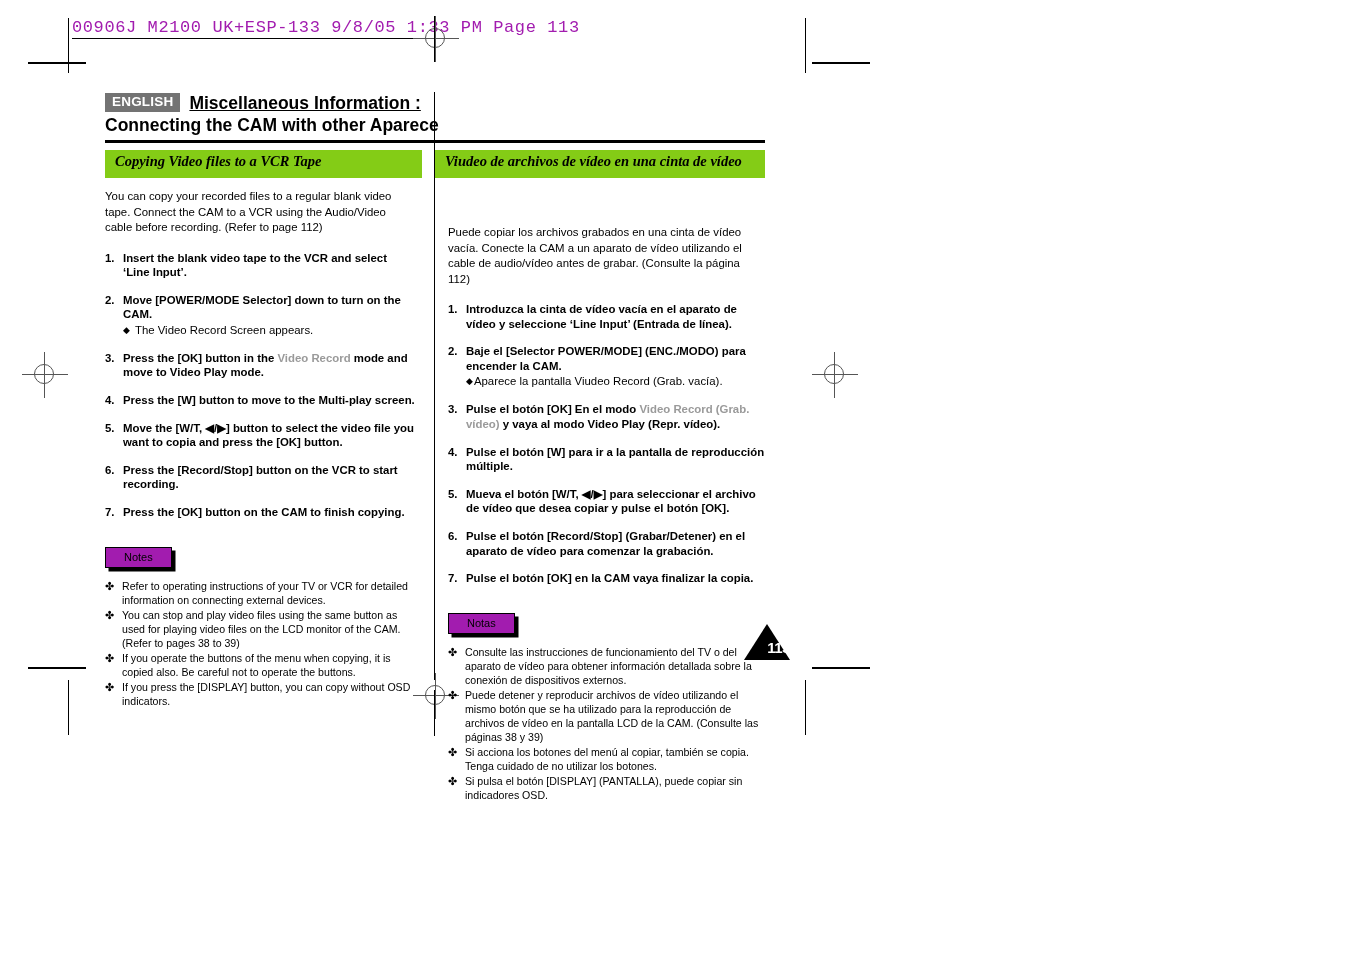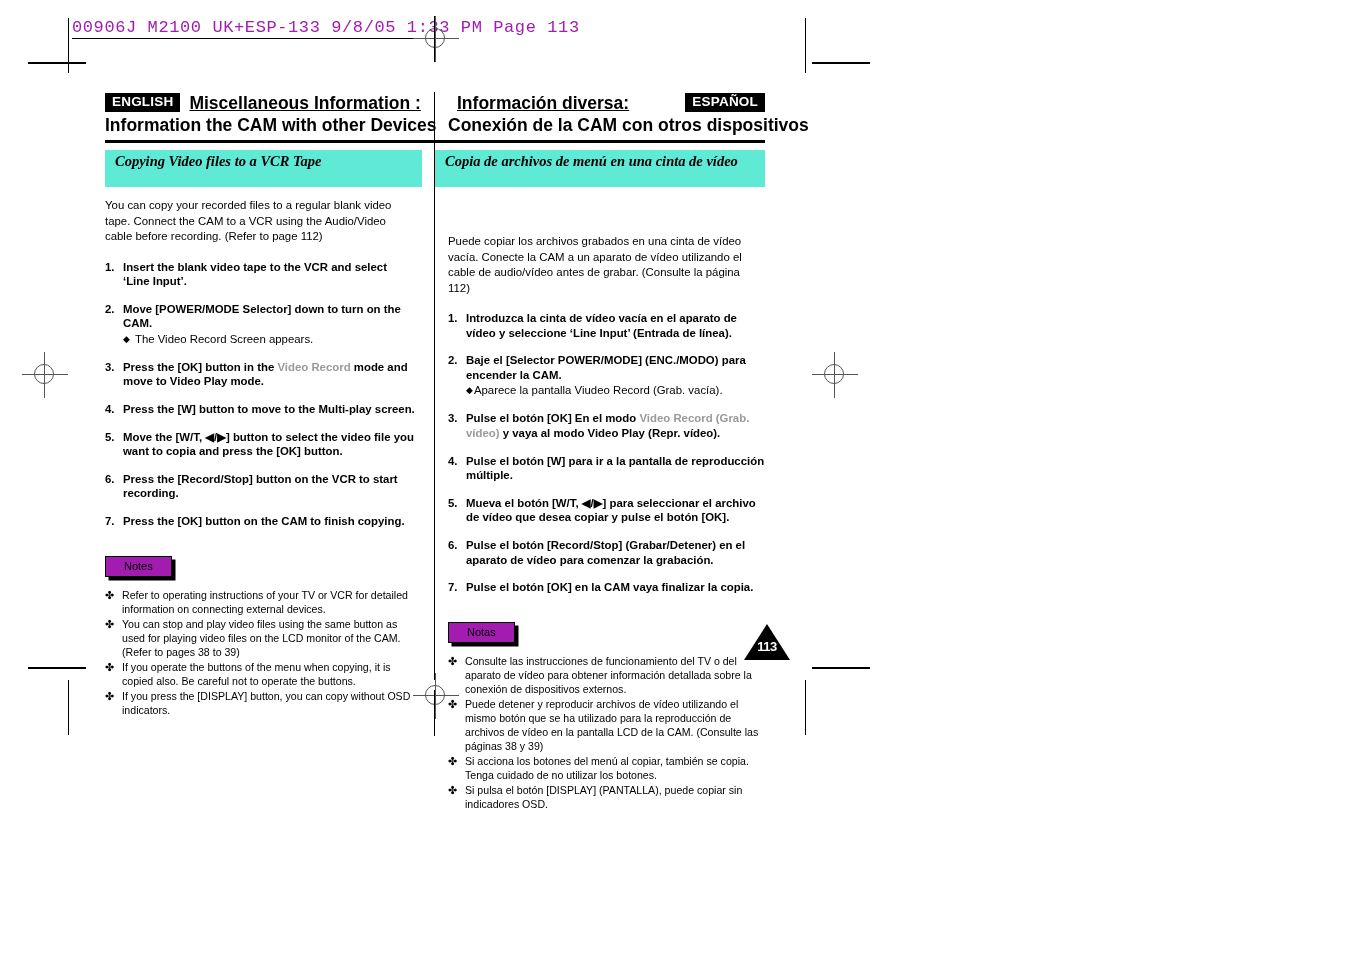--- a/index.html
+++ b/index.html
@@ -69,21 +69,21 @@
     align-items: flex-start;
   }
   .col-title {
     box-sizing: border-box;
   }
   .col-title.left { width: 330px; padding-right: 6px; }
   .col-title.right { width: 330px; padding-left: 13px; }
 
   .lang-badge {
     display: inline-block;
-    background: #000000;
+    background: #737373;
     color: #fff;
     font-weight: bold;
     font-size: 13.5px;
     letter-spacing: 0.2px;
     padding: 2px 7px 3px 7px;
     line-height: 1;
     vertical-align: middle;
   }
   .title-line1 {
     display: flex;
@@ -113,29 +113,29 @@
     height: 3px;
     background: #000;
     margin-top: 4px;
   }
 
   .subhead-row {
     display: flex;
     margin-top: 7px;
   }
   .subhead {
-    background: #5eead4;
+    background: #84cc16;
     font-family: "Liberation Serif", serif;
     font-style: italic;
     font-weight: bold;
     font-size: 14.5px;
     line-height: 19px;
     padding: 2px 0 3px 10px;
     box-sizing: border-box;
-    height: 37px;
+    height: 28px;
   }
   .subhead.left { width: 317px; }
   .subhead.right { width: 330px; margin-left: 13px; }
 
   .cols {
     display: flex;
     margin-top: 11px;
   }
   .col {
     box-sizing: border-box;
@@ -216,23 +216,23 @@
     width: 0; height: 0;
     border-left: 23px solid transparent;
     border-right: 23px solid transparent;
     border-bottom: 36px solid #000;
   }
   .page-badge .num {
     position: absolute;
     left: 0;
     top: 15px;
     width: 46px;
-    text-align: center;
+    text-align: right;
     color: #fff;
-    font-size: 13px;
+    font-size: 15px;
     font-weight: bold;
     letter-spacing: -0.5px;
   }
 
   .col-divider {
     position: absolute;
     left: 434px;
     top: 92px;
     width: 1.4px;
     height: 588px;
@@ -284,36 +284,29 @@
 <div class="col-divider"></div>
 
 <div class="page">
 
   <div class="title-row">
     <div class="col-title left">
       <div class="title-line1">
         <span class="lang-badge">ENGLISH</span>
         <span class="title-main">Miscellaneous Information :</span>
       </div>
-      <div class="title-line2">Information the CAM with other Devices</div>
-    </div>
-    <div class="col-title right">
-      <div class="title-line1 right">
-        <span class="title-main">Información diversa:</span>
-        <span class="lang-badge">ESPAÑOL</span>
-      </div>
-      <div class="title-line2">Conexión de la CAM con otros dispositivos</div>
+      <div class="title-line2">Connecting the CAM with other Aparece</div>
     </div>
   </div>
 
   <div class="title-underline"></div>
 
   <div class="subhead-row">
     <div class="subhead left">Copying Video files to a VCR Tape</div>
-    <div class="subhead right">Copia de archivos de menú en una cinta de vídeo</div>
+    <div class="subhead right">Viudeo de archivos de vídeo en una cinta de vídeo</div>
   </div>
 
   <div class="cols">
 
     <div class="col left">
       <div class="intro">You can copy your recorded files to a regular blank video tape. Connect the CAM to a VCR using the Audio/Video cable before recording. (Refer to page 112)</div>
 
       <div class="steps">
 
         <div class="step">

